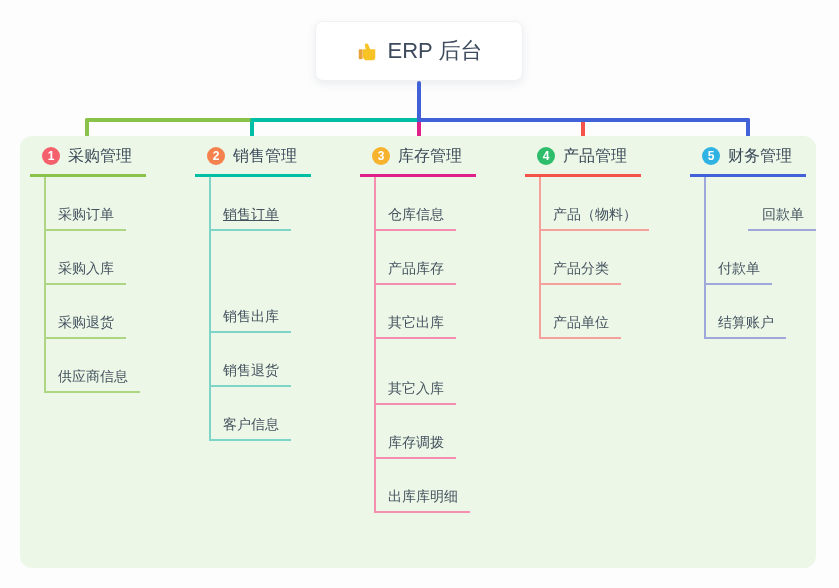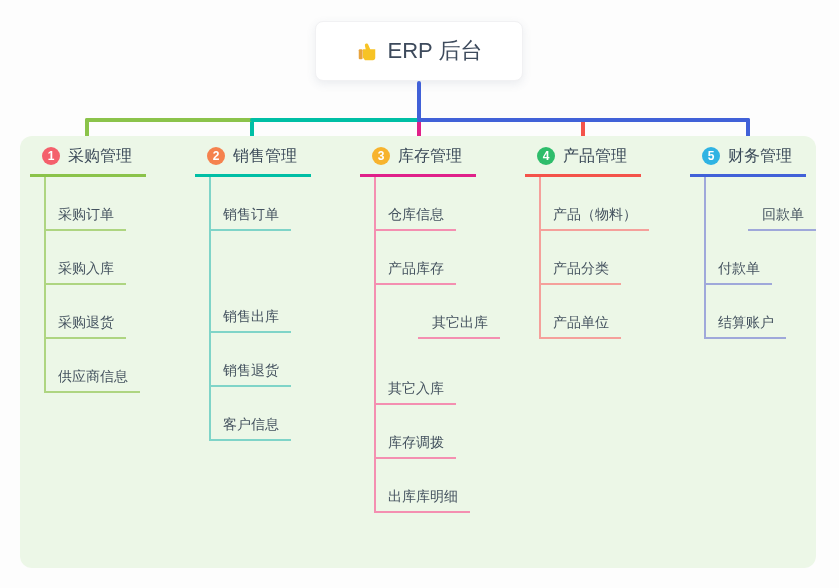--- a/index.html
+++ b/index.html
@@ -87,36 +87,36 @@
           <div class="child" style="border-bottom-color: rgb(174, 213, 129);">供应商信息</div>
         </div>
       </div>
       <div class="branch" style="left: 175px;">
         <div class="branch-title" style="border-bottom-color: rgb(0, 191, 165);">
           <span class="badge" style="background: rgb(245, 130, 78);">2</span>
           <span>销售管理</span>
         </div>
         <div class="children">
           <div class="vline" style="background: rgb(127, 212, 200);"></div>
-          <div class="child" style="border-bottom-color: rgb(127, 212, 200);">销售订单</div>
+          <div class="child" style="border-bottom-color: rgb(127, 212, 200); text-decoration: underline;">销售订单</div>
           <div class="child" style="border-bottom-color: rgb(127, 212, 200); margin-top: 48px;">销售出库</div>
           <div class="child" style="border-bottom-color: rgb(127, 212, 200);">销售退货</div>
           <div class="child" style="border-bottom-color: rgb(127, 212, 200);">客户信息</div>
         </div>
       </div>
       <div class="branch" style="left: 340px;">
         <div class="branch-title" style="border-bottom-color: rgb(224, 33, 138);">
           <span class="badge" style="background: rgb(247, 179, 45);">3</span>
           <span>库存管理</span>
         </div>
         <div class="children">
           <div class="vline" style="background: rgb(244, 143, 177);"></div>
           <div class="child" style="border-bottom-color: rgb(244, 143, 177);">仓库信息</div>
           <div class="child" style="border-bottom-color: rgb(244, 143, 177);">产品库存</div>
-          <div class="child" style="border-bottom-color: rgb(244, 143, 177); margin-left: 44px;">其它出库</div>
+          <div class="child" style="border-bottom-color: rgb(244, 143, 177);">其它出库</div>
           <div class="child" style="border-bottom-color: rgb(244, 143, 177); margin-top: 12px;">其它入库</div>
           <div class="child" style="border-bottom-color: rgb(244, 143, 177); text-align: right;">库存调拨</div>
           <div class="child" style="border-bottom-color: rgb(244, 143, 177);">出库库明细</div>
         </div>
       </div>
       <div class="branch" style="left: 505px;">
         <div class="branch-title" style="border-bottom-color: rgb(244, 83, 74);">
           <span class="badge" style="background: rgb(46, 189, 107);">4</span>
           <span>产品管理</span>
         </div>

